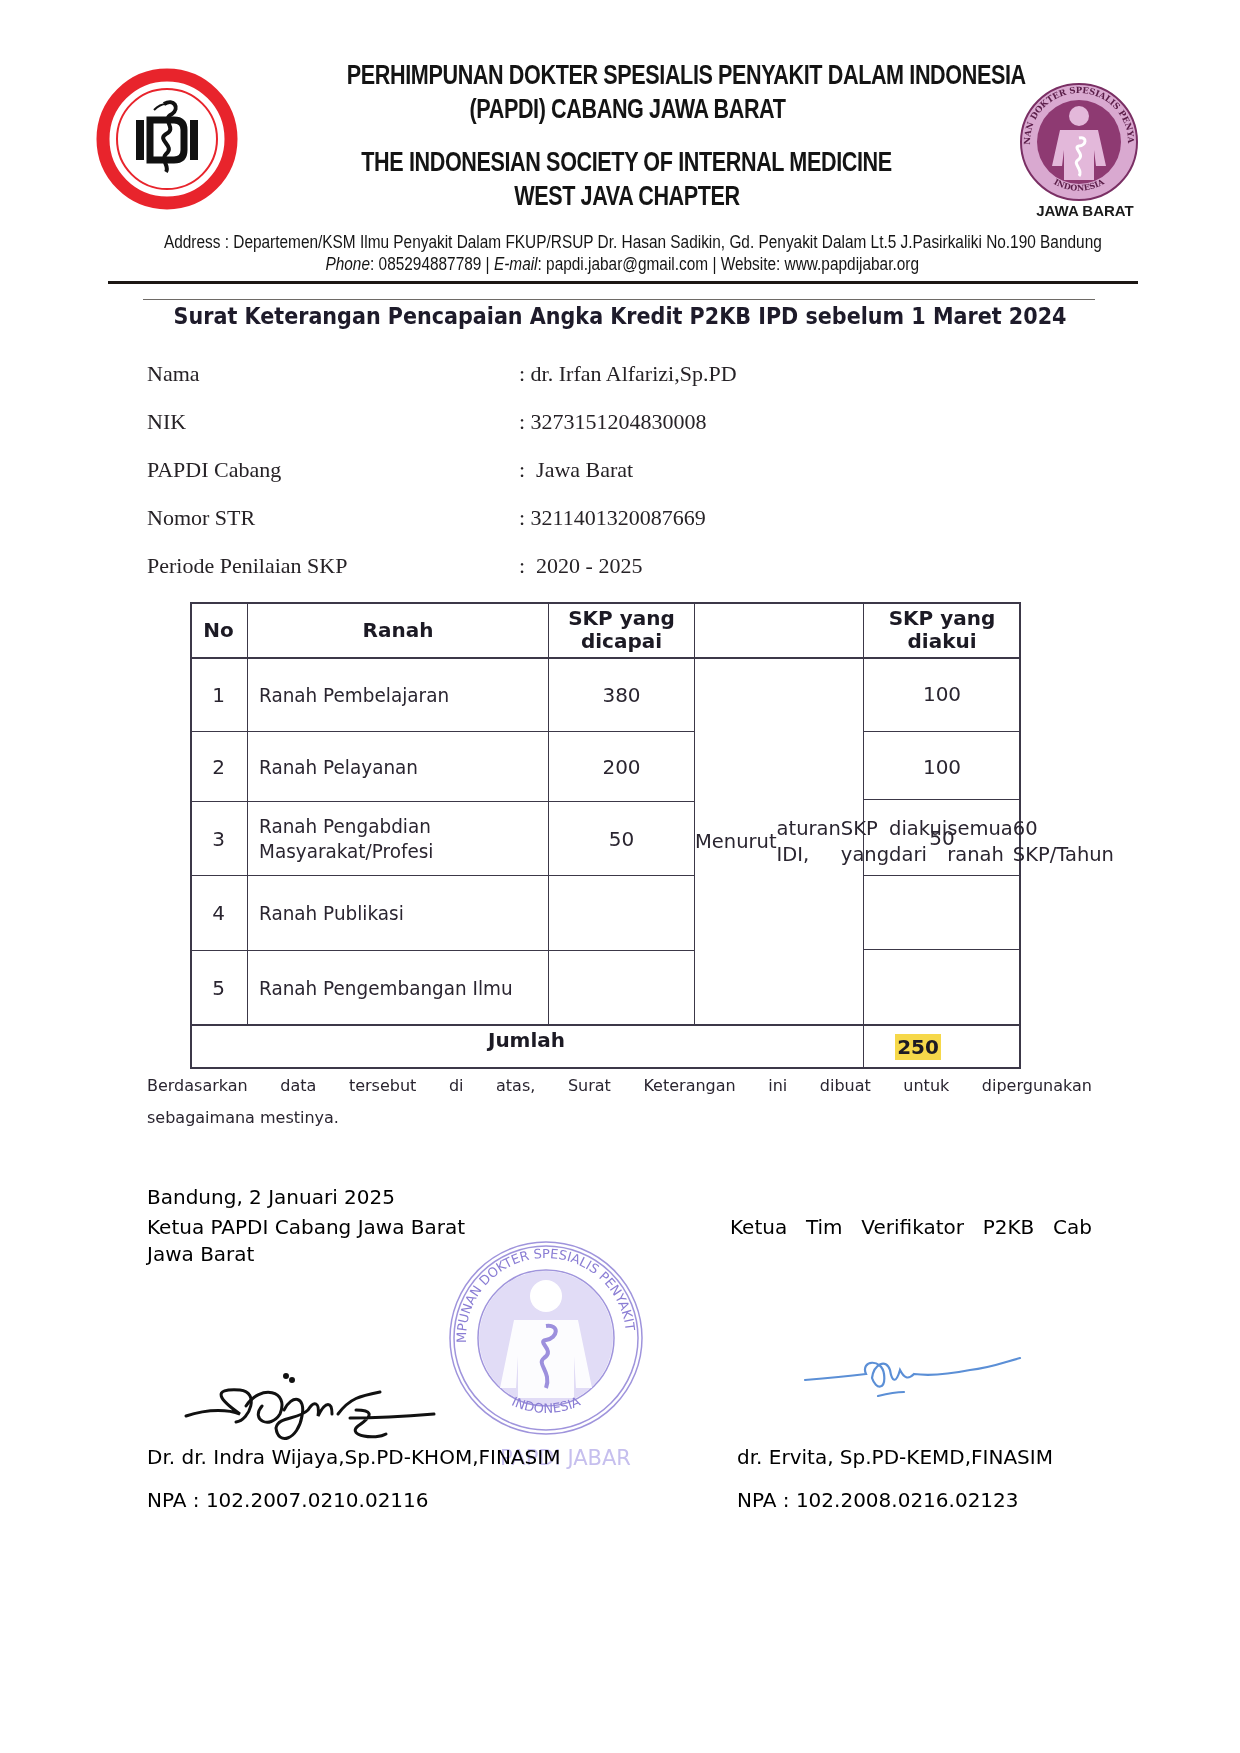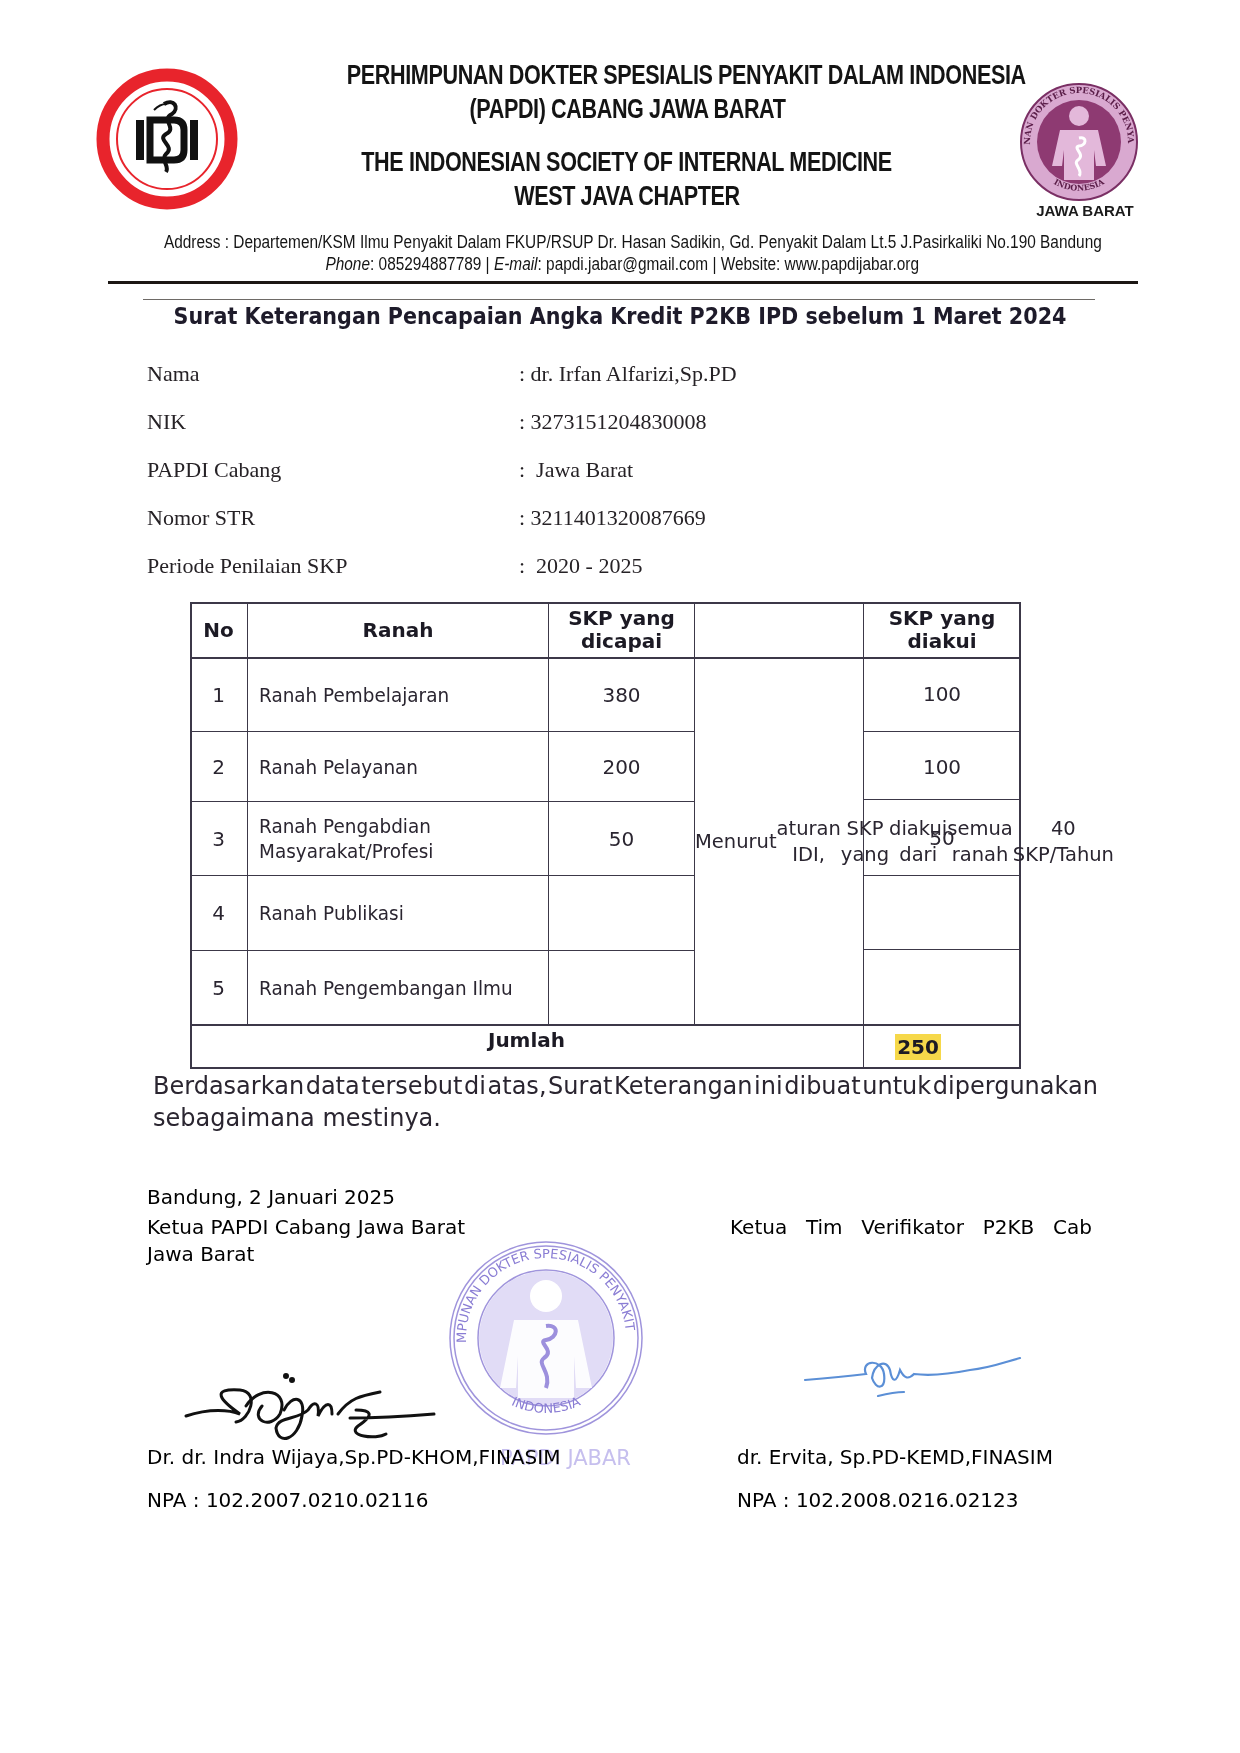--- a/index.html
+++ b/index.html
@@ -31,29 +31,29 @@
   .doc-title span { display: inline-block; transform: scaleX(0.9); transform-origin: center; }
 
   
   .info-label, .info-value { position: absolute; font-family: "Liberation Serif", serif; font-size: 22px; color: #262226; white-space: nowrap; }
   .info-label { left: 147px; }
   .info-value { left: 519px; }
 
   
   .tbl { position: absolute; left: 190px; top: 602px; width: 831px; height: 467px; }
   .tbl .ln { position: absolute; background: #3c3848; }
-  .cell { position: absolute; display: flex; align-items: center; justify-content: center; text-align: center;
+  .cell { position: absolute; display: flex; align-items: center; justify-content: center; text-align: left;
     font-size: 20px; color: #2a2530; line-height: 26px; }
   .cell.left { justify-content: flex-start; text-align: left; padding-left: 11px; }
   .cell.bold { font-weight: bold; color: #1c1a24; }
   .cell span.sx { display: inline-block; transform: scaleX(0.92); transform-origin: left center; }
   .hl { background: #f6d84a; padding: 0 2px; }
 
   
-  .para { position: absolute; left: 153px; width: 945px; font-size: 24px; color: #2a2530; line-height: 32px; }
+  .para { position: absolute; left: 147px; width: 945px; font-size: 16px; color: #2a2530; line-height: 32px; }
   .para-1 { top: 1070px; text-align: justify; text-align-last: justify; white-space: nowrap; display: flex; justify-content: space-between; }
   .para-2 { top: 1102px; }
 
   .sig-text { position: absolute; font-size: 20px; color: #000000; white-space: nowrap; }
 
   .stamp { left: 446px; top: 1238px; width: 200px; height: 200px; }
   .sig-left { left: 180px; top: 1370px; width: 260px; height: 80px; }
   .sig-right { left: 800px; top: 1340px; width: 260px; height: 80px; }
 
   .logo-left { left: 96px; top: 68px; width: 142px; height: 142px; }
@@ -191,21 +191,21 @@
     </div>
   <div class="cell" style="left:359px;top:349px;width:145px;height:73px"></div>
   <div class="cell" style="left:674px;top:348px;width:156px;height:74px"></div>
 
   <div class="cell" style="left:505px;top:160px;width:168px;height:160px;justify-content:flex-start;line-height:26.5px;font-size:19.5px">
     <span>Menurut</span>
     <span>aturan IDI,</span>
     <span>SKP yang</span>
     <span>diakui dari</span>
     <span>semua ranah</span>
-    <span>40 SKP/Tahun</span>
+    <span>60 SKP/Tahun</span>
   </div>
 
   <div class="cell bold" style="left:0;top:424px;width:673px;height:27px">Jumlah</div>
   <div class="cell bold" style="left:650px;top:424px;width:156px;height:41px">
       <span class="hl">250</span>
     </div>
 </div>
 
 <div class="para para-1">
   <span>Berdasarkan</span>

